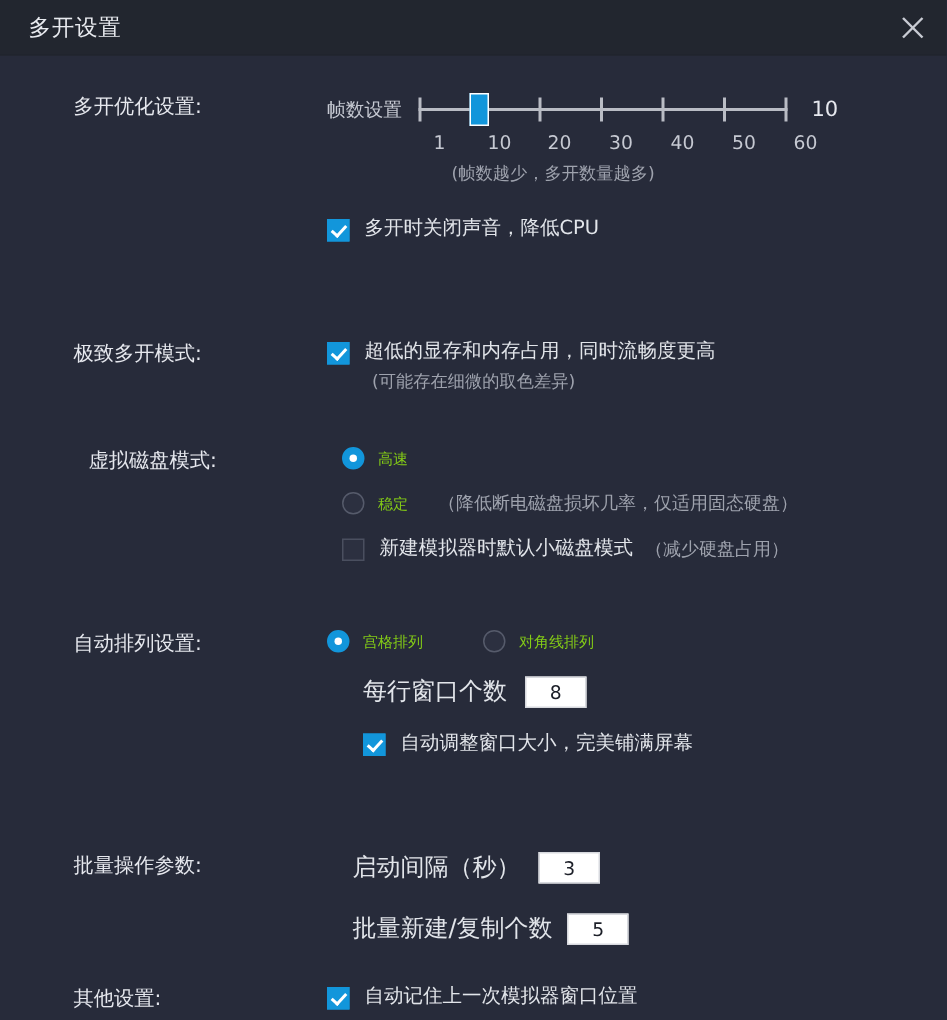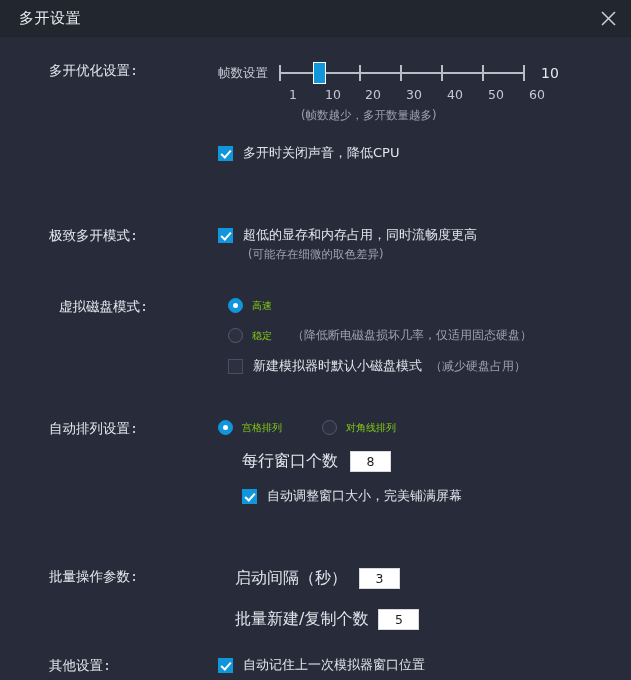--- a/index.html
+++ b/index.html
@@ -25,21 +25,21 @@
     color:#c9ccd4;cursor:pointer;
   }
   .close-btn svg{display:block;}
 
   
   .content{position:relative;height:644px;}
 
   .row{display:flex;}
   .lbl{
     width:218px;box-sizing:border-box;padding-left:49px;
-    color:#e6e8ee;font-size:13.5px;white-space:nowrap;font-family:Liberation Mono, monospace;
+    color:#e6e8ee;font-size:13.5px;white-space:nowrap;
   }
   .fields{flex:1;}
 
   .sec-opt{position:absolute;left:0;top:25px;width:631px;}
   .sec-ext{position:absolute;left:0;top:190px;width:631px;}
   .sec-disk{position:absolute;left:0;top:261px;width:631px;padding-left:10px;}
   .sec-arr{position:absolute;left:0;top:383px;width:631px;}
   .sec-batch{position:absolute;left:0;top:531px;width:631px;gap:17px;}
   .sec-other{position:absolute;left:0;top:620px;width:631px;}
 

